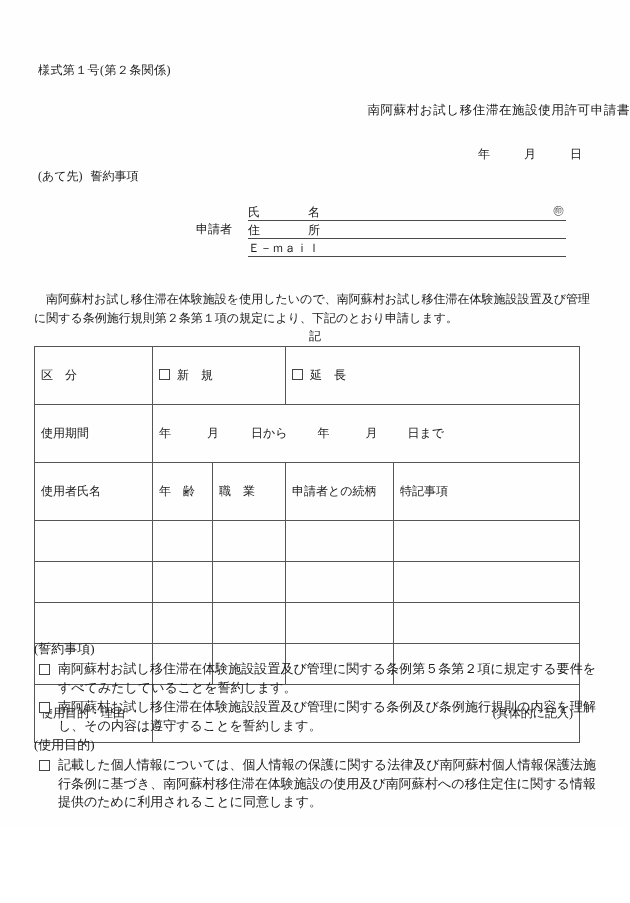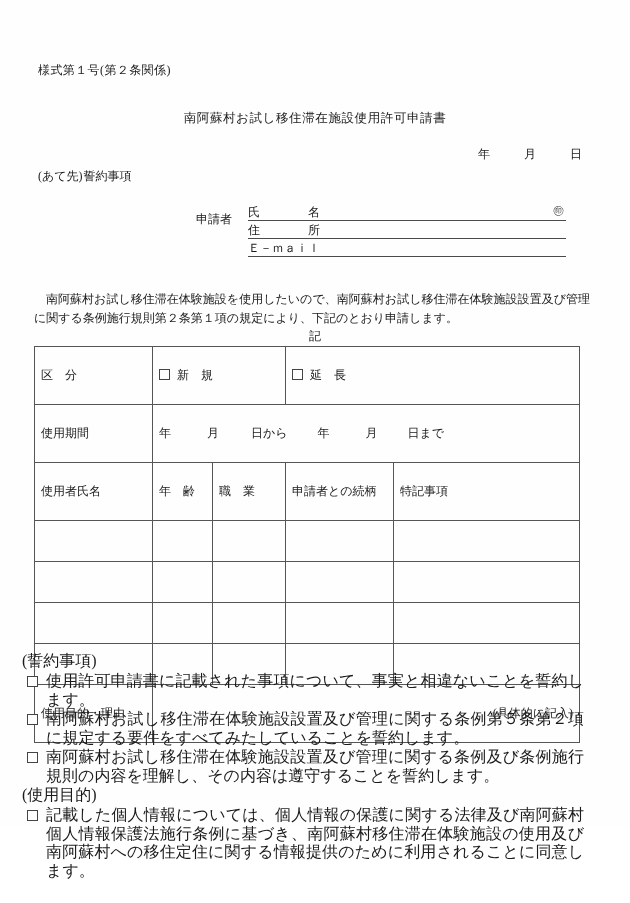--- a/index.html
+++ b/index.html
@@ -30,23 +30,23 @@
     left: 38px;
     top: 62px;
     font-size: 12px;
     letter-spacing: 0.4px;
     white-space: nowrap;
   }
 
   
   .doc-title {
     position: absolute;
-    left: 0; top: 110px;
+    left: 0; top: 102px;
     width: 630px;
-    text-align: center;
+    text-align: right;
     font-size: 12.5px;
     letter-spacing: 0.6px;
     white-space: nowrap;
     font-family: Liberation Mono, monospace;
   }
 
   
   .date-line {
     position: absolute;
     right: 48px;
@@ -59,33 +59,33 @@
   .date-line .d-m { margin-right: 34px; }
 
   
   .addressee {
     position: absolute;
     left: 38px;
     top: 168px;
     font-size: 12px;
     white-space: nowrap;
   }
-  .addressee .ad-to { margin-right: 1px; }
+  .addressee .ad-to { margin-right: 8px; }
 
   
   .applicant {
     position: absolute;
     left: 196px;
     top: 203px;
     width: 370px;
   }
   .applicant-label {
     position: absolute;
     left: 0;
-    top: 8px;
+    top: 18px;
     font-size: 12px;
     white-space: nowrap;
   }
   .app-rows {
     position: absolute;
     left: 52px;
     top: 0;
     width: 318px;
   }
   .app-row {
@@ -171,25 +171,24 @@
   }
   .purpose-note-cell {
     vertical-align: top;
     height: 96px;
     text-align: right;
   }
 
   
   .clauses {
     position: absolute;
-    left: 22px;
+    left: 34px;
     top: 640px;
     width: 562px;
-    font-size: 16px;
-    margin-top: 12px;
+    font-size: 13px;
   }
   .sec-head {
     margin: 0 0 2px 0;
     line-height: 18px;
     white-space: nowrap;
   }
   .clause-item {
     position: relative;
     padding-left: 24px;
     line-height: 18.5px;
@@ -310,24 +309,20 @@
         </td>
       </tr>
     </tbody>
   </table>
 
   <div class="clauses">
     <div class="sec-head">(誓約事項)</div>
 
     <div class="clause-item">
       <span class="box"></span>
-      <span>使用許可申請書に記載された事項について、事実と相違ないことを誓約します。</span>
-    </div>
-    <div class="clause-item">
-      <span class="box"></span>
       <span>南阿蘇村お試し移住滞在体験施設設置及び管理に関する条例第５条第２項に規定する要件をすべてみたしていることを誓約します。</span>
     </div>
     <div class="clause-item">
       <span class="box"></span>
       <span>南阿蘇村お試し移住滞在体験施設設置及び管理に関する条例及び条例施行規則の内容を理解し、その内容は遵守することを誓約します。</span>
     </div>
 
     <div class="sec-head">(使用目的)</div>
 
     <div class="clause-item">

